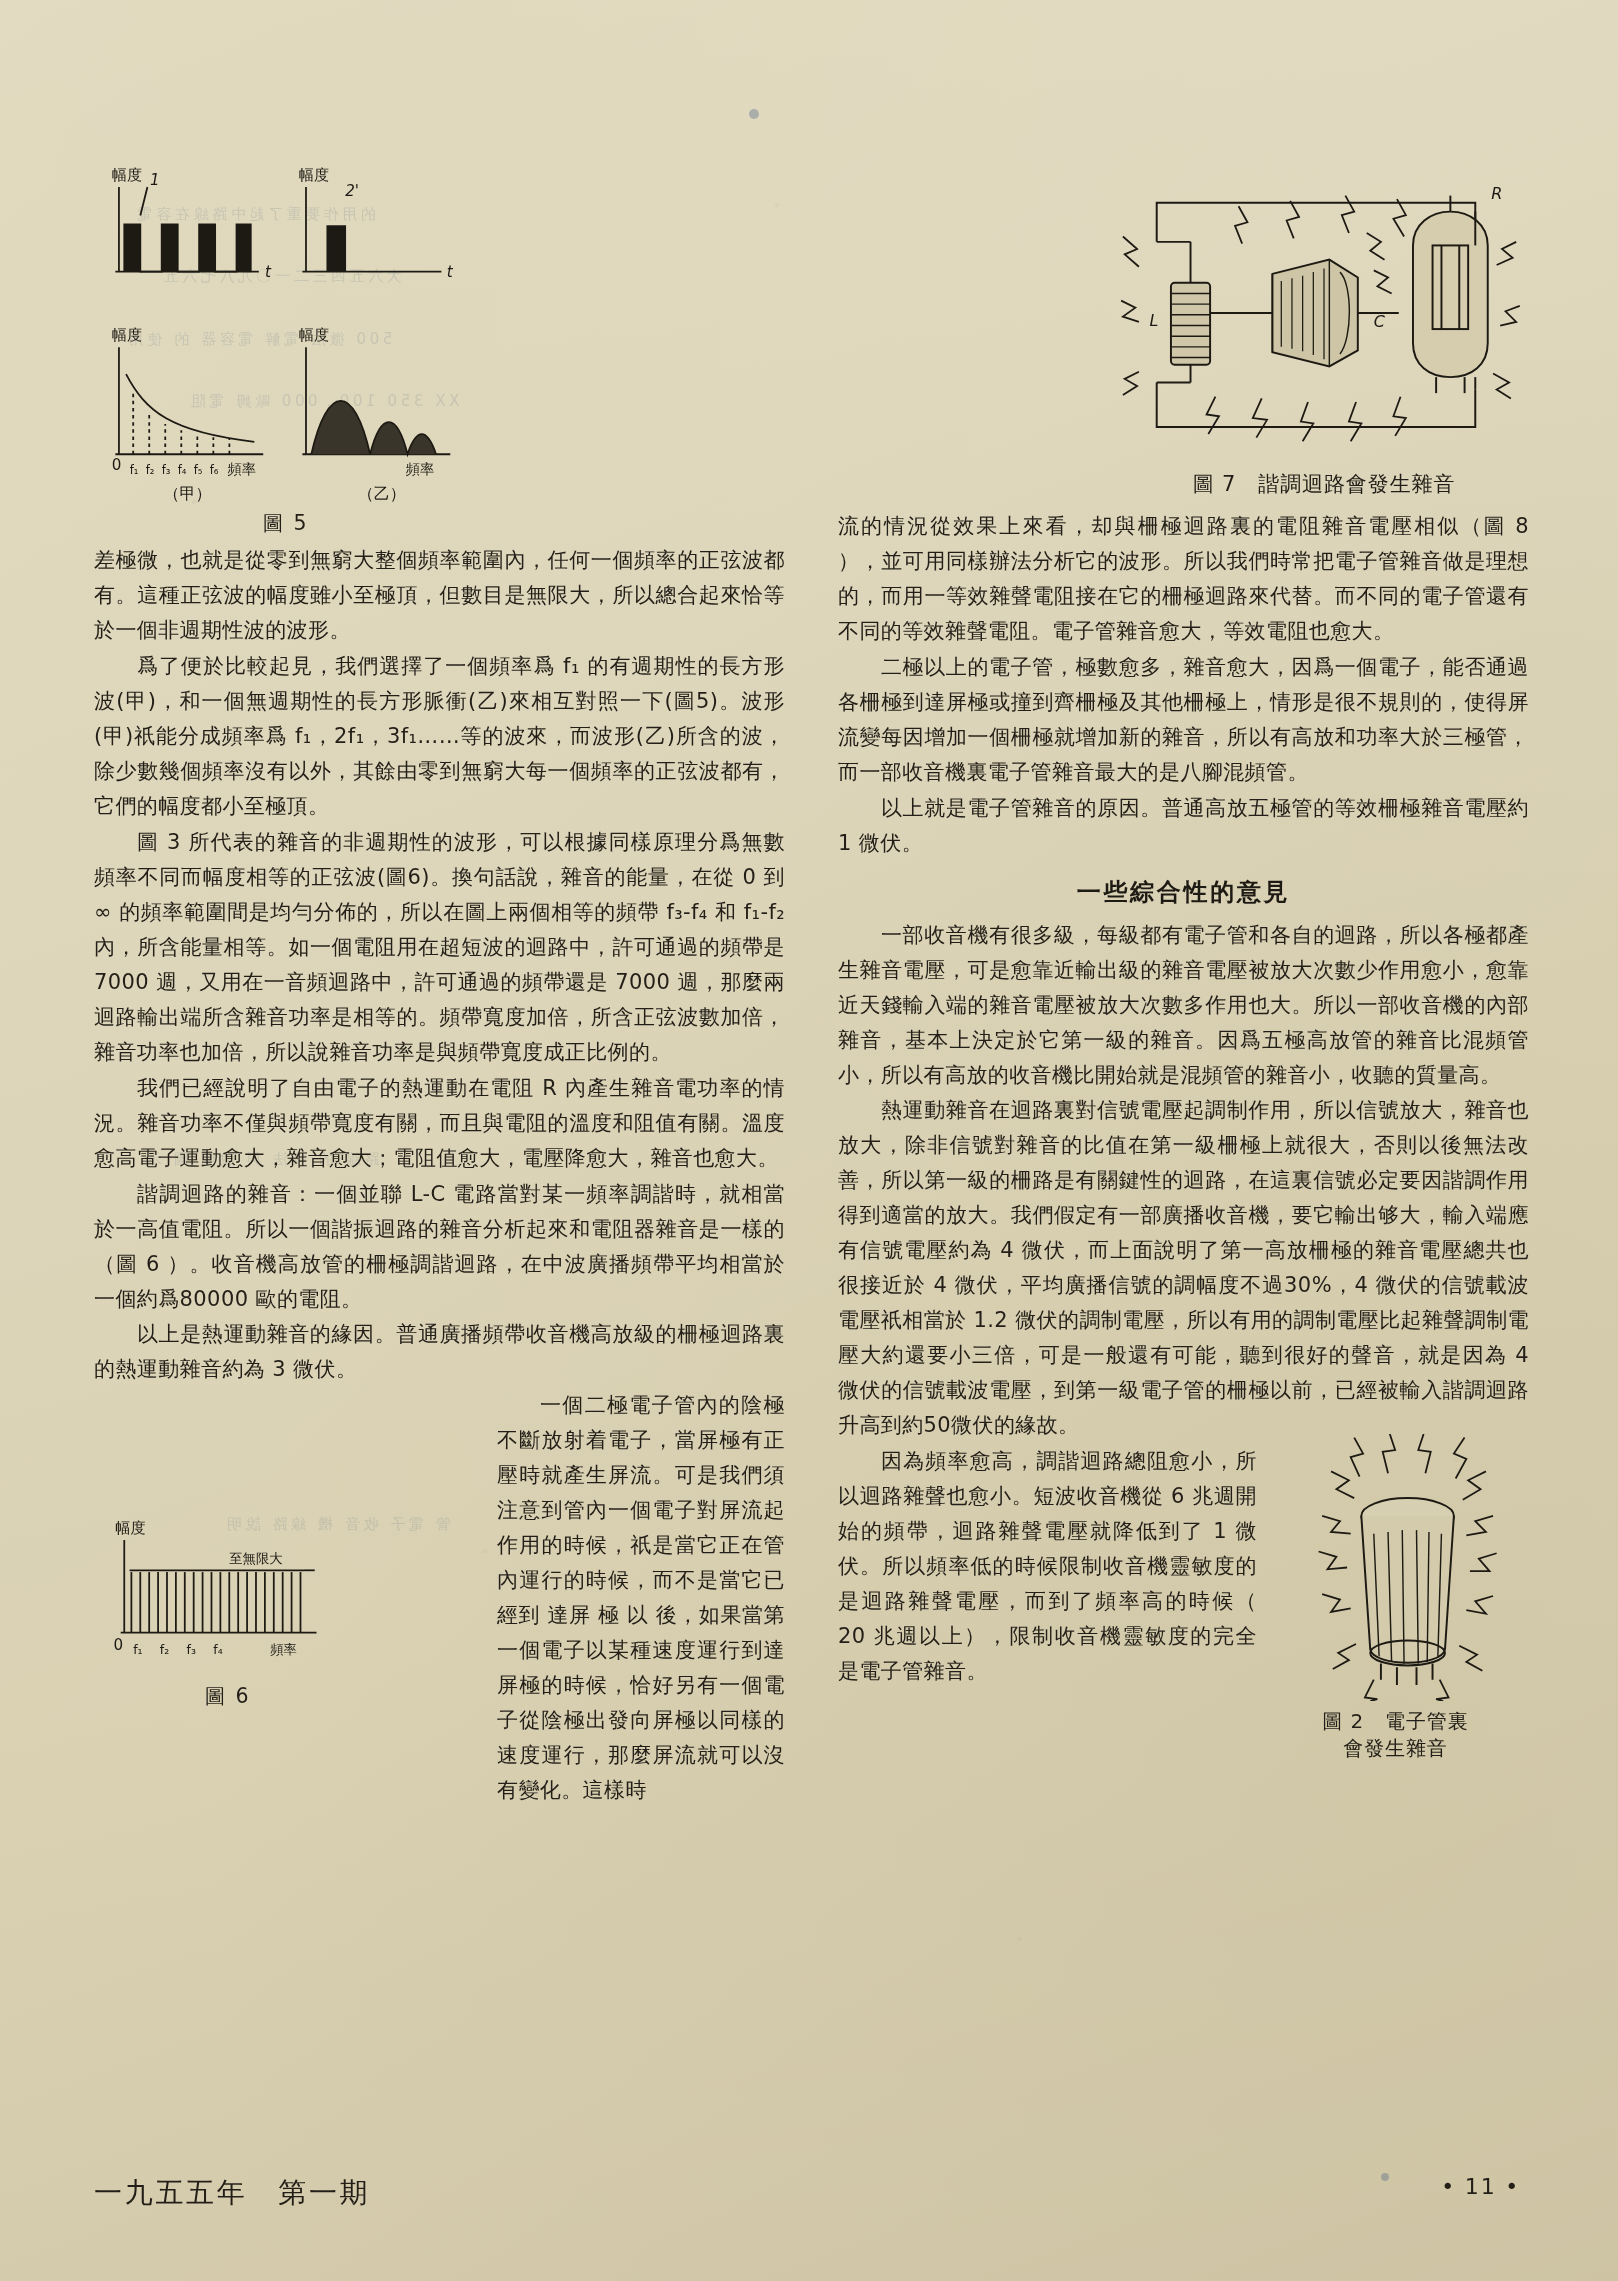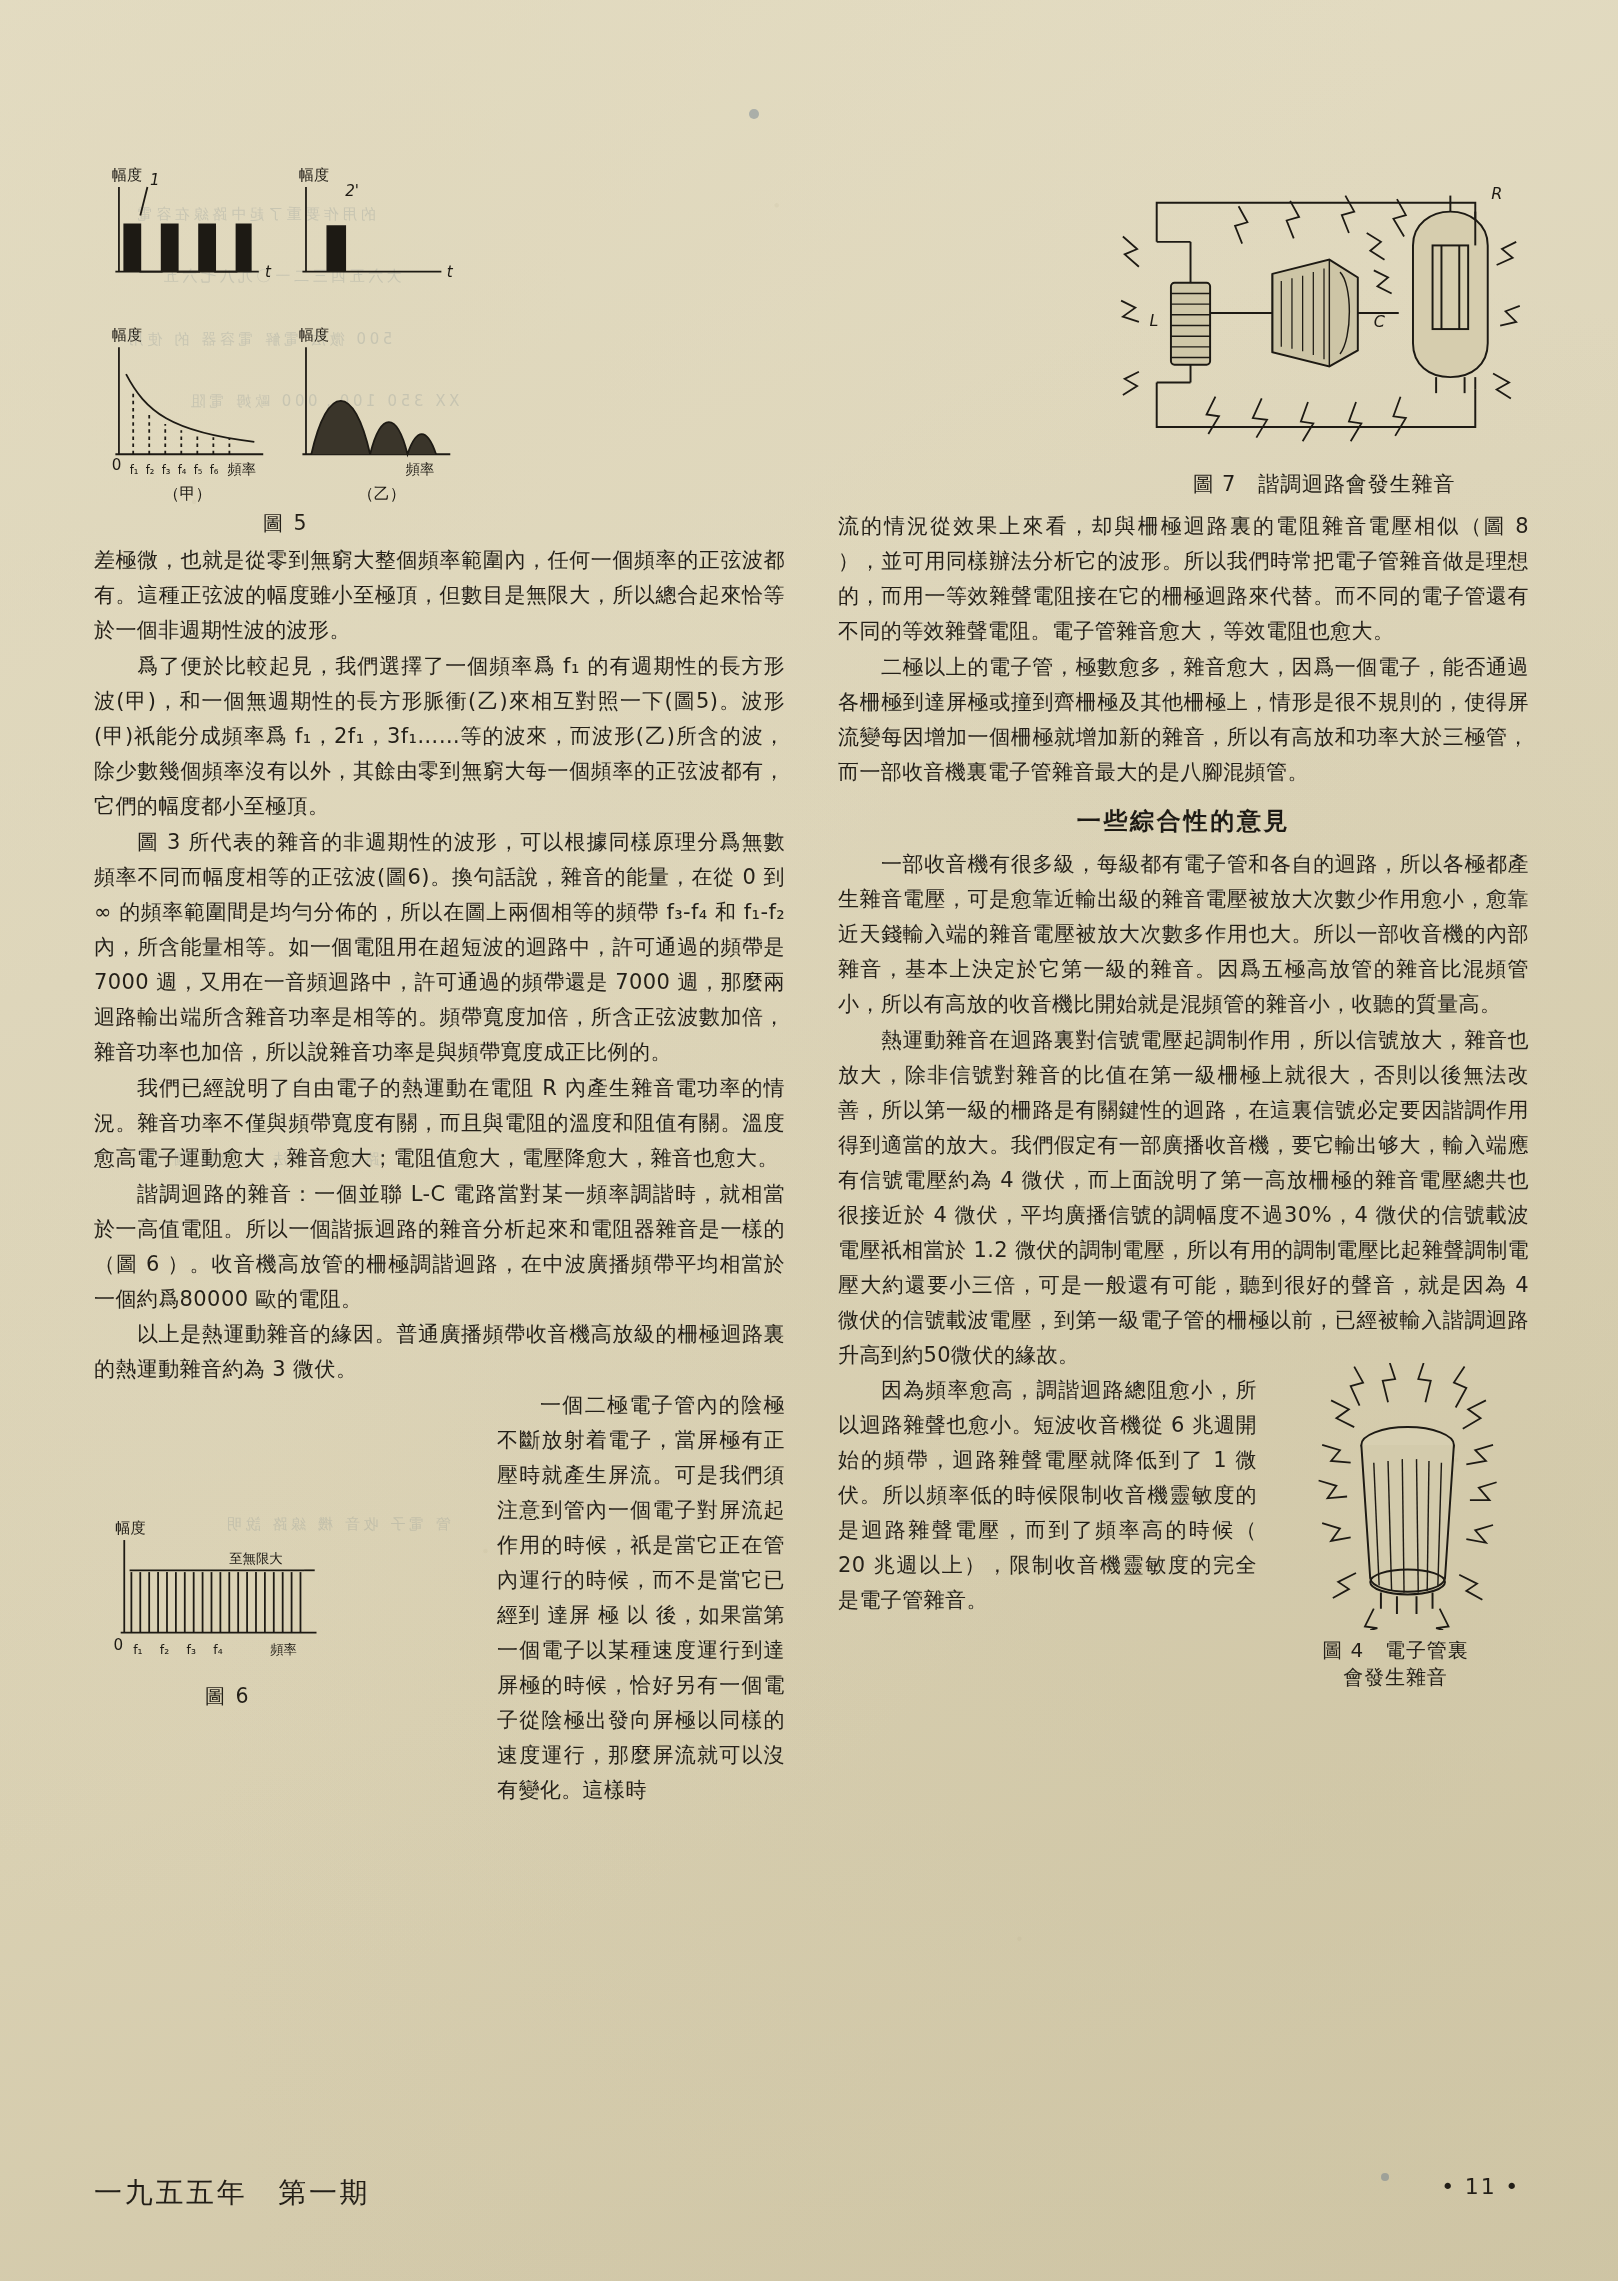--- a/index.html
+++ b/index.html
@@ -396,20 +396,21 @@
               <text x="286" y="188">C</text>
               <text x="418" y="44">R</text>
             </g>
           </svg>
         </div>
         <div id="fig7-cap">圖 7　諧調迴路會發生雜音</div>
       </div>
 
       <p class="body">流的情況從效果上來看，却與柵極迴路裏的電阻雜音電壓相似（圖 8 ），並可用同樣辦法分析它的波形。所以我們時常把電子管雜音做是理想的，而用一等效雜聲電阻接在它的柵極迴路來代替。而不同的電子管還有不同的等效雜聲電阻。電子管雜音愈大，等效電阻也愈大。</p>
       <p class="body indent">二極以上的電子管，極數愈多，雜音愈大，因爲一個電子，能否通過各柵極到達屏極或撞到齊柵極及其他柵極上，情形是很不規則的，使得屏流變每因增加一個柵極就增加新的雜音，所以有高放和功率大於三極管，而一部收音機裏電子管雜音最大的是八腳混頻管。</p>
+      <p class="body indent">以上就是電子管雜音的原因。普通高放五極管的等效柵極雜音電壓約 1 微伏。</p>
 
       <h2 class="section">一些綜合性的意見</h2>
 
       <p class="body indent">一部收音機有很多級，每級都有電子管和各自的迴路，所以各極都產生雜音電壓，可是愈靠近輸出級的雜音電壓被放大次數少作用愈小，愈靠近天錢輸入端的雜音電壓被放大次數多作用也大。所以一部收音機的內部雜音，基本上決定於它第一級的雜音。因爲五極高放管的雜音比混頻管小，所以有高放的收音機比開始就是混頻管的雜音小，收聽的質量高。</p>
       <p class="body indent">熱運動雜音在迴路裏對信號電壓起調制作用，所以信號放大，雜音也放大，除非信號對雜音的比值在第一級柵極上就很大，否則以後無法改善，所以第一級的柵路是有關鍵性的迴路，在這裏信號必定要因諧調作用得到適當的放大。我們假定有一部廣播收音機，要它輸出够大，輸入端應有信號電壓約為 4 微伏，而上面說明了第一高放柵極的雜音電壓總共也很接近於 4 微伏，平均廣播信號的調幅度不過30%，4 微伏的信號載波電壓祇相當於 1.2 微伏的調制電壓，所以有用的調制電壓比起雜聲調制電壓大約還要小三倍，可是一般還有可能，聽到很好的聲音，就是因為 4 微伏的信號載波電壓，到第一級電子管的柵極以前，已經被輸入諧調迴路升高到約50微伏的緣故。</p>
 
       <div style="position:relative;">
         <div style="width:419px;">
           <p class="body indent">因為頻率愈高，調諧迴路總阻愈小，所以迴路雜聲也愈小。短波收音機從 6 兆週開始的頻帶，迴路雜聲電壓就降低到了 1 微伏。所以頻率低的時候限制收音機靈敏度的是迴路雜聲電壓，而到了頻率高的時候（ 20 兆週以上），限制收音機靈敏度的完全是電子管雜音。</p>
         </div>
@@ -443,21 +444,21 @@
                 <polyline points="204,154 226,154 214,140 234,134"></polyline>
                 <polyline points="200,198 222,202 210,188 230,182"></polyline>
                 <polyline points="192,238 212,248 200,256 218,266"></polyline>
                 <polyline points="96,276 86,296 100,298 92,300"></polyline>
                 <polyline points="170,276 180,296 166,298 174,300"></polyline>
               </g>
             </g>
           </svg>
         </div>
         <div id="fig8-cap" style="top:264px;">
-          <div>圖 4　電子管裏</div>
+          <div>圖 2　電子管裏</div>
           <div>會發生雜音</div>
         </div>
       </div>
     </div>
   </div>
 
   <div id="footer-left">一九五五年　第一期</div>
   <div id="footer-right">• 11 •</div>
 </div>
 

